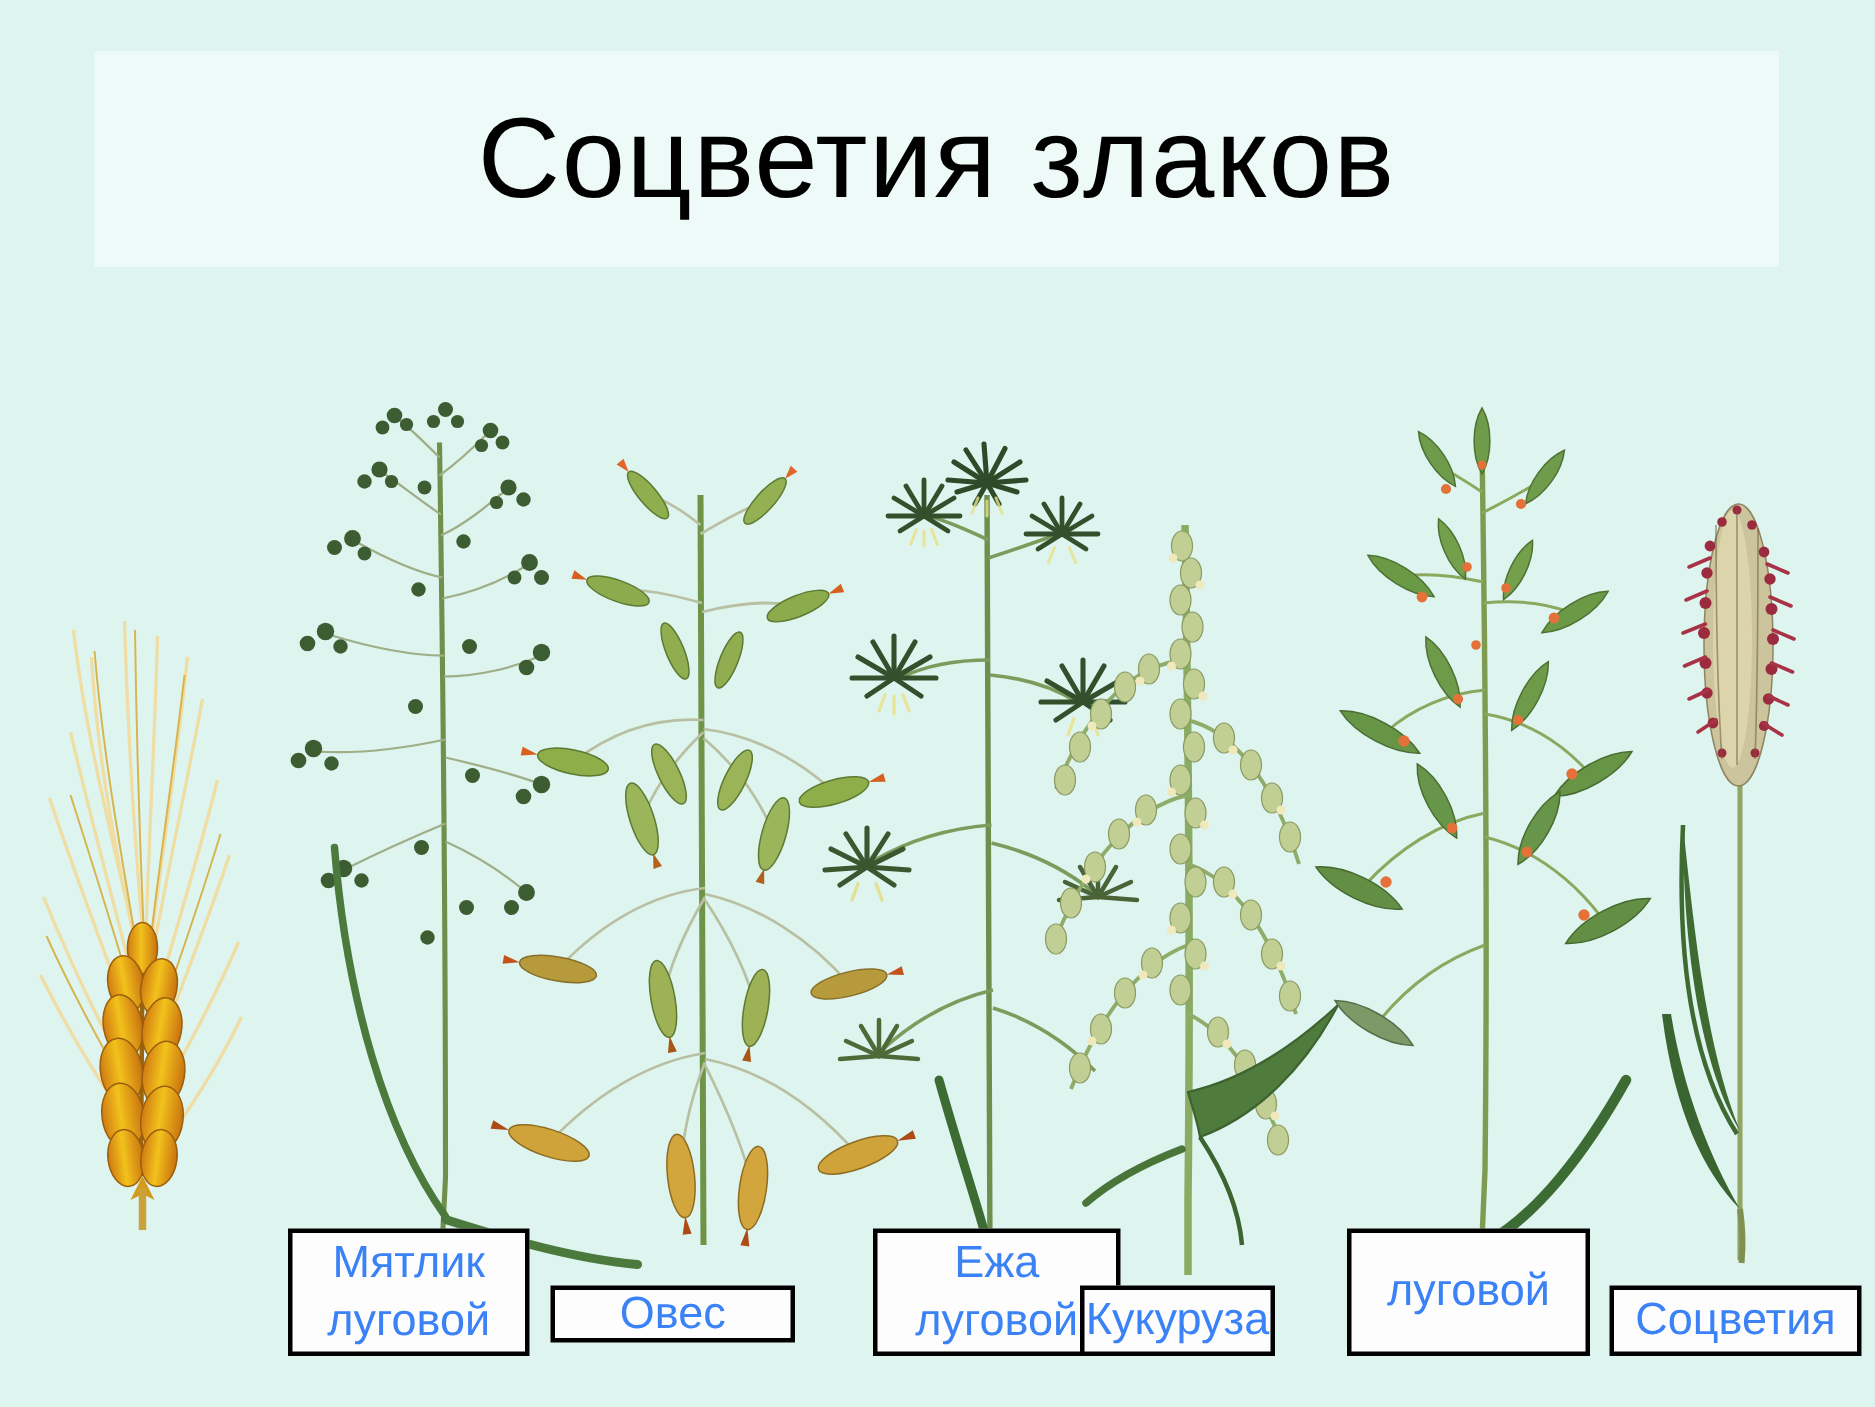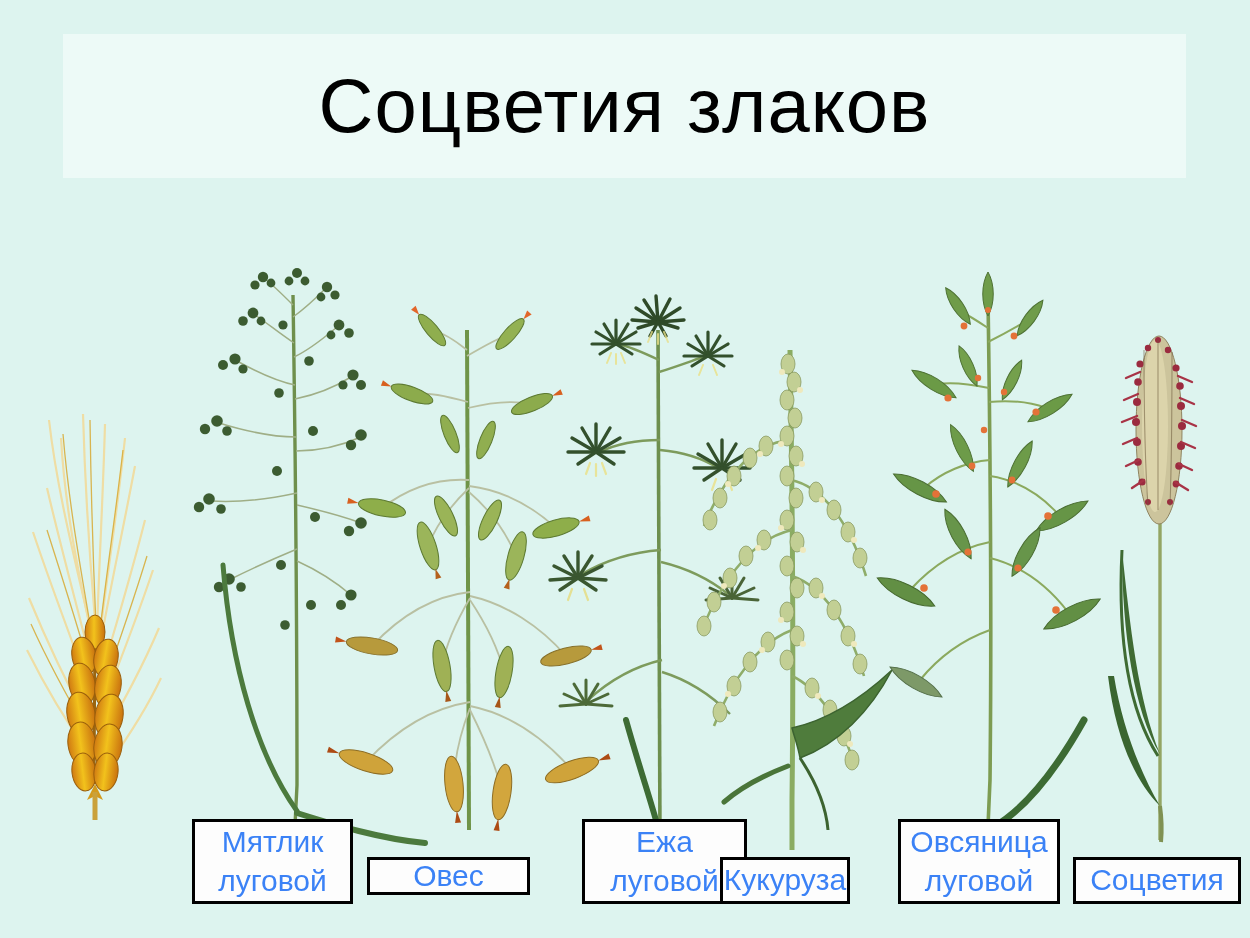--- a/index.html
+++ b/index.html
@@ -614,21 +614,20 @@
         <circle cx="88" cy="272" r="3.6"></circle>
           <circle cx="138" cy="288" r="3.6"></circle>
         <circle cx="108" cy="30" r="3"></circle>
           <circle cx="104" cy="150" r="3.2"></circle>
       </g>
 
       <path d="M204 440 C 176 490 144 530 112 548" stroke="#3d6b34" stroke-width="7" fill="none" stroke-linecap="round"></path>
     </svg>
   </div>
   <div class="label-box" style="left:898px;top:819px;width:162px;height:85px;">
-    <span>Овсяница</span>
     <span>луговой</span>
   </div>
 
   <div class="plant" style="left:1100px;top:320px;width:150px;height:540px;">
     <svg viewBox="0 0 150 540" width="150" height="540">
 
       <path d="M60 190 C 61 320 61 430 60 520" stroke="#93a564" stroke-width="3.4" fill="none"></path>
 
       <ellipse cx="59" cy="110" rx="23" ry="94" fill="#ccc49c" stroke="#8f8461" stroke-width="1"></ellipse>
       <ellipse cx="55" cy="106" rx="13" ry="86" fill="#ded7ae" opacity=".85"></ellipse>

